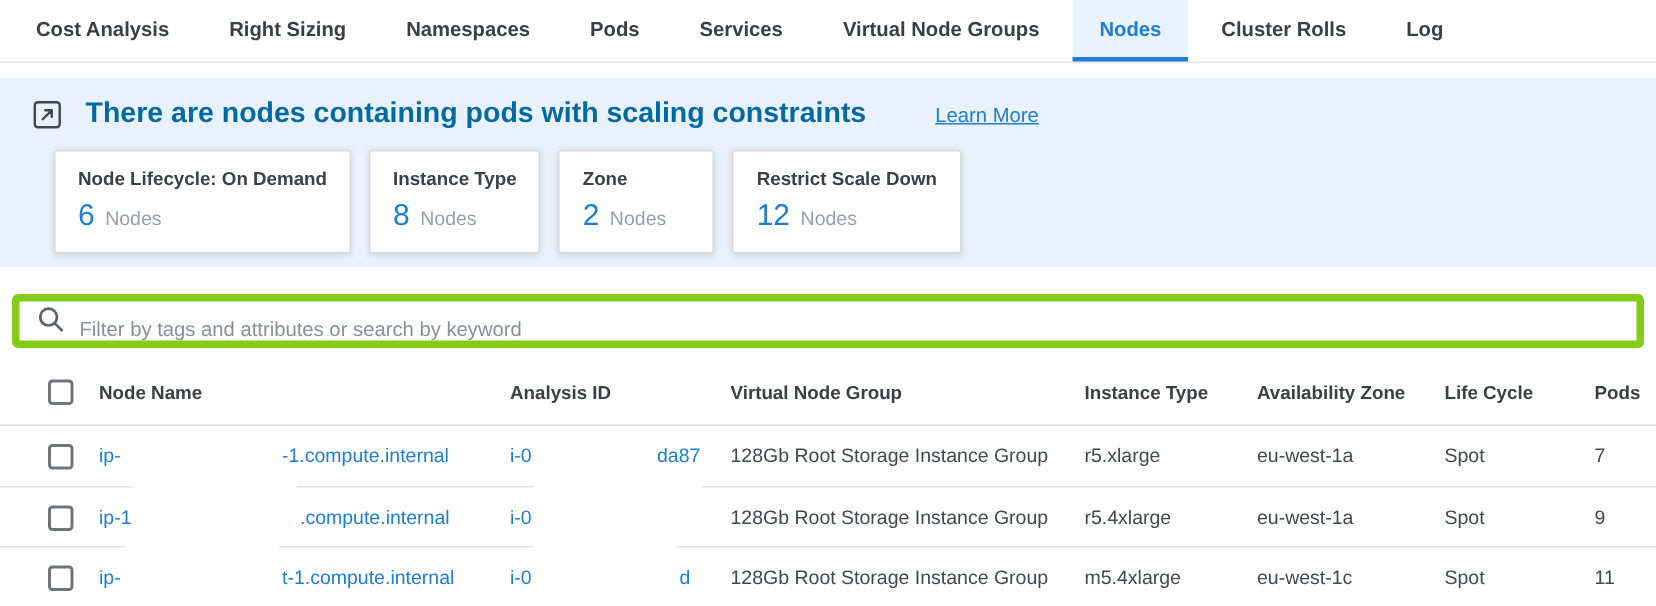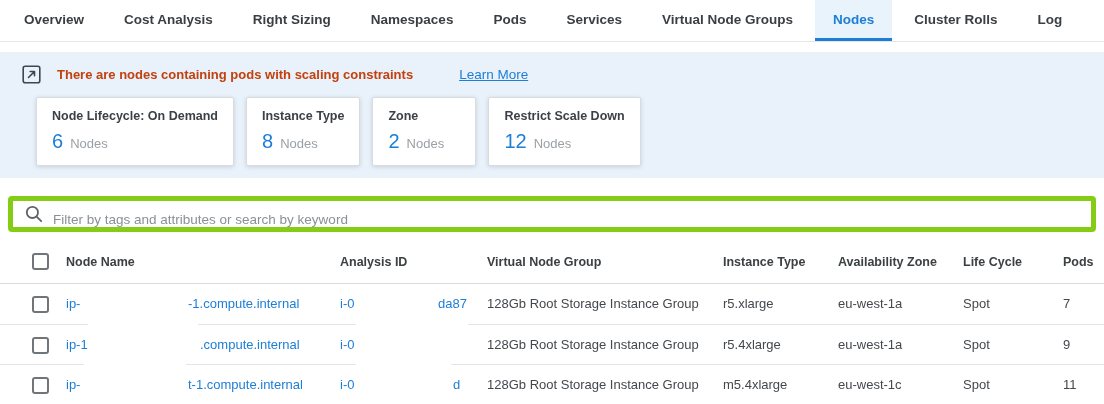--- a/index.html
+++ b/index.html
@@ -10,21 +10,21 @@
   .tabbar { display:flex; align-items:stretch; height:42px; border-bottom:1px solid #e4e6e8;
     padding:0 6px; column-gap:4px; }
   .tab { display:flex; align-items:center; padding:0 18px; font-size:13.5px; font-weight:700;
     color:#3a3f44; white-space:nowrap; cursor:pointer; border-bottom:3px solid transparent; }
   .tab.active { background:#e9f3fc; color:#1c7ed6; border-bottom:3px solid #1c7ed6; }
 
   
   .banner { margin-top:10px; height:126px; background:#e9f1fa; padding:13px 22px 0; }
   .banner-msg-row { display:flex; align-items:center; }
   .banner-icon { width:19px; height:19px; margin-right:16px; flex:0 0 auto; }
-  .banner-text { font-size:13px; font-weight:700; color:#c2410c; }
+  .banner-text { font-size:19px; font-weight:700; color:#0369a1; }
   .banner-link { font-size:13.5px; font-weight:400; color:#1c7ed6; text-decoration:underline;
     margin-left:8px; cursor:pointer;padding-left:38px; }
   .cards { display:flex; column-gap:12px; margin:13px 0 0 14px; }
   .card { background:#fff; border:1px solid #d8dcdf; border-radius:2px;
     box-shadow:0 1px 4px rgba(60,70,90,.18); padding:11px 15px 12px; min-width:104px; }
   .card-title { font-size:12.5px; font-weight:700; color:#3b4147; white-space:nowrap; }
   .card-count-row { margin-top:7px; display:flex; align-items:baseline; }
   .card-count { font-size:20px; color:#1c7ed6; }
   .card-unit { font-size:13px; color:#9aa0a6; margin-left:7px; }
 
@@ -49,21 +49,20 @@
   .td { white-space:nowrap; position:relative; height:40px; line-height:40px; }
   .cell-link { color:#1c7ed6; cursor:pointer; }
   .sfx { position:absolute; top:0; line-height:40px; }
   .redact { position:absolute; top:-3px; height:36px; background:#fff; z-index:2; }
   .redact.inset { top:4px; height:30px; }
 </style>
 </head>
 <body>
 
 <nav class="tabbar">
-  <div class="tab">Overview</div>
   <div class="tab">Cost Analysis</div>
   <div class="tab">Right Sizing</div>
   <div class="tab">Namespaces</div>
   <div class="tab">Pods</div>
   <div class="tab">Services</div>
   <div class="tab">Virtual Node Groups</div>
   <div class="tab active">Nodes</div>
   <div class="tab">Cluster Rolls</div>
   <div class="tab">Log</div>
 </nav>

